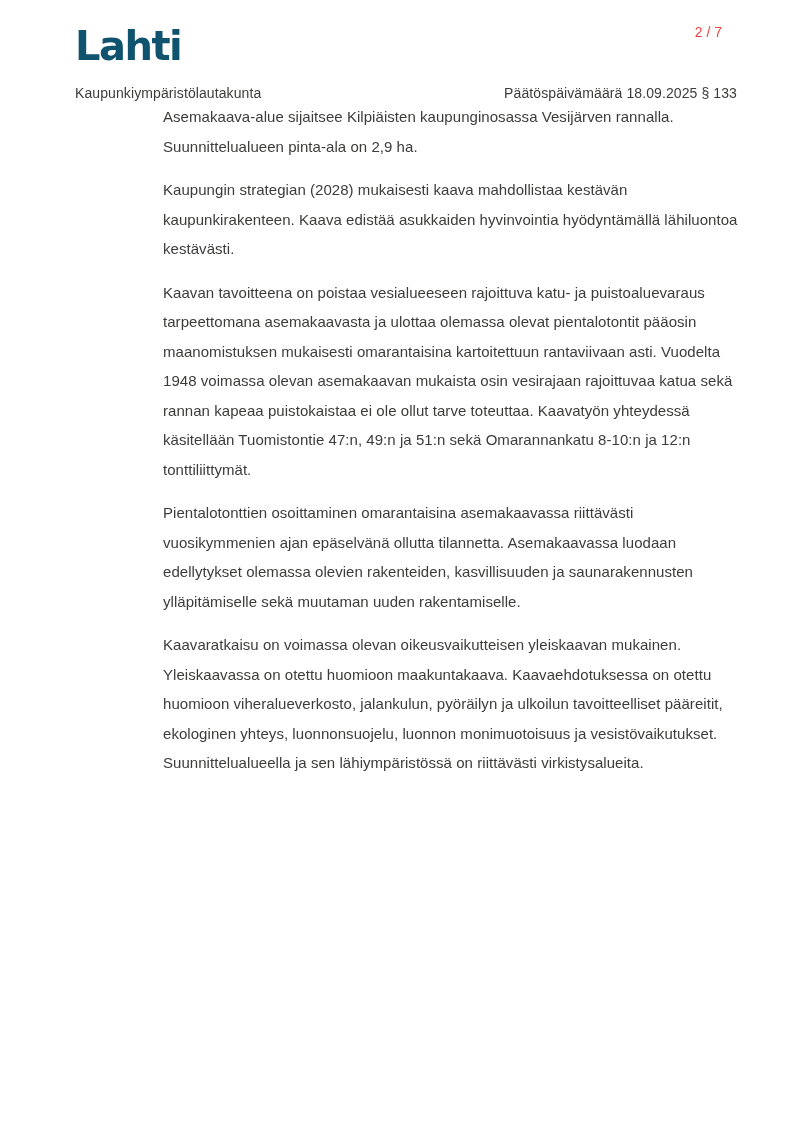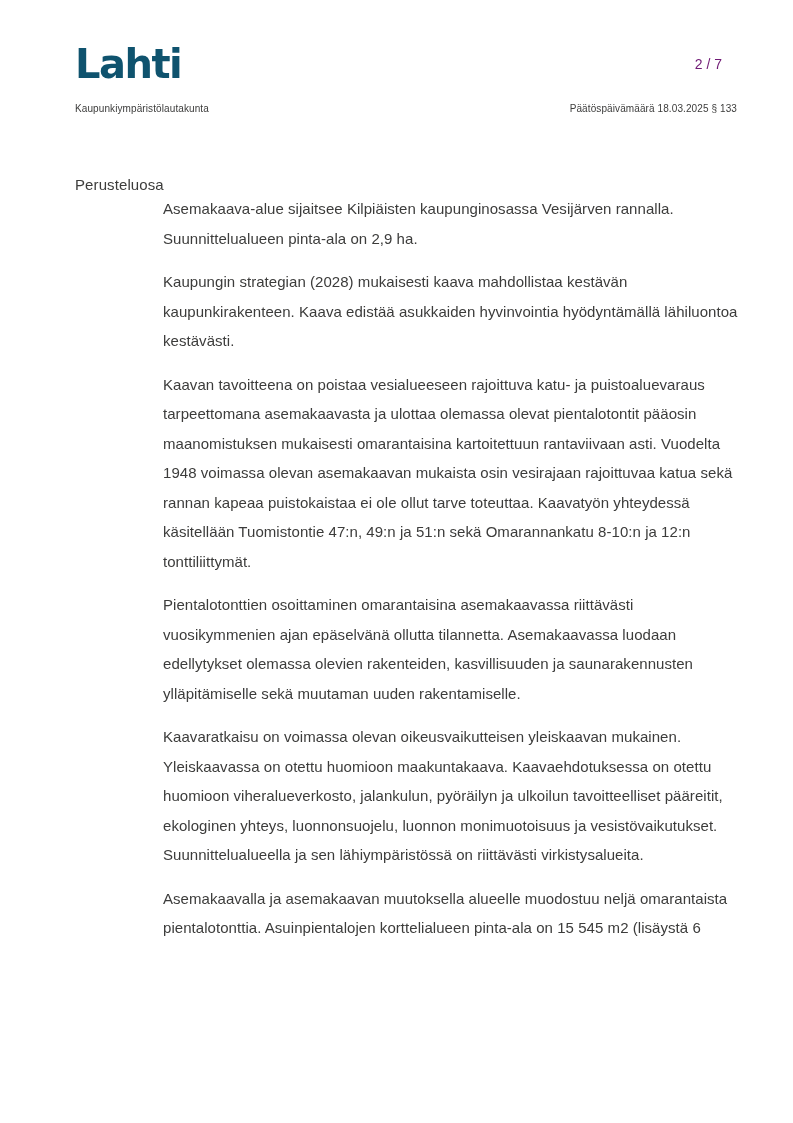--- a/index.html
+++ b/index.html
@@ -6,50 +6,50 @@
     margin: 0;
     padding: 0;
     background: #ffffff;
   }
   .page {
     position: relative;
     width: 793px;
     height: 1123px;
     background: #ffffff;
     box-sizing: border-box;
-    padding: 42px 56px 0 75px;
+    padding: 24px 56px 0 75px;
     font-family: "Liberation Sans", sans-serif;
     color: #3c3c3b;
     overflow: hidden;
   }
   .top-row {
     display: flex;
     justify-content: space-between;
     align-items: flex-start;
   }
   .logo {
     font-family: "DejaVu Sans", sans-serif;
     font-weight: 800;
     font-size: 40px;
     line-height: 44px;
     letter-spacing: -1.5px;
     color: #0f536e;
   }
   .pagenum {
     font-size: 14px;
-    margin-top: 14px;
+    margin-top: 0;
     padding-right: 15px;
-    color: #701a75;
+    color: #ef4444;
   }
   .sub-row {
     display: flex;
     justify-content: space-between;
     align-items: baseline;
     margin-top: 17px;
-    font-size: 10px;
+    font-size: 14px;
     letter-spacing: 0.1px;
     gap: 15px;
   }
   .heading {
     margin: 62px 0 0 0;
     font-size: 15px;
     font-weight: normal;
     letter-spacing: 0.1px;
   }
   .paragraphs {
@@ -70,29 +70,27 @@
 
 <div class="page">
 
   <div class="top-row">
     <div class="logo">Lahti</div>
     <div class="pagenum">2 / 7</div>
   </div>
 
   <div class="sub-row">
     <span>Kaupunkiympäristölautakunta</span>
-    <span>Päätöspäivämäärä 18.03.2025 § 133</span>
+    <span>Päätöspäivämäärä 18.09.2025 § 133</span>
   </div>
 
   <div>
-    <h2 class="heading">Perusteluosa</h2>
 
     <div class="paragraphs">
       <p>Asemakaava-alue sijaitsee Kilpiäisten kaupunginosassa Vesijärven rannalla. Suunnittelualueen pinta-ala on 2,9 ha.</p>
       <p>Kaupungin strategian (2028) mukaisesti kaava mahdollistaa kestävän kaupunkirakenteen. Kaava edistää asukkaiden hyvinvointia hyödyntämällä lähiluontoa kestävästi.</p>
       <p>Kaavan tavoitteena on poistaa vesialueeseen rajoittuva katu- ja puistoaluevaraus tarpeettomana asemakaavasta ja ulottaa olemassa olevat pientalotontit pääosin maanomistuksen mukaisesti omarantaisina kartoitettuun rantaviivaan asti. Vuodelta 1948 voimassa olevan asemakaavan mukaista osin vesirajaan rajoittuvaa katua sekä rannan kapeaa puistokaistaa ei ole ollut tarve toteuttaa. Kaavatyön yhteydessä käsitellään Tuomistontie 47:n, 49:n ja 51:n sekä Omarannankatu 8-10:n ja 12:n tonttiliittymät.</p>
       <p>Pientalotonttien osoittaminen omarantaisina asemakaavassa riittävästi vuosikymmenien ajan epäselvänä ollutta tilannetta. Asemakaavassa luodaan edellytykset olemassa olevien rakenteiden, kasvillisuuden ja saunarakennusten ylläpitämiselle sekä muutaman uuden rakentamiselle.</p>
       <p>Kaavaratkaisu on voimassa olevan oikeusvaikutteisen yleiskaavan mukainen. Yleiskaavassa on otettu huomioon maakuntakaava. Kaavaehdotuksessa on otettu huomioon viheralueverkosto, jalankulun, pyöräilyn ja ulkoilun tavoitteelliset pääreitit, ekologinen yhteys, luonnonsuojelu, luonnon monimuotoisuus ja vesistövaikutukset. Suunnittelualueella ja sen lähiympäristössä on riittävästi virkistysalueita.</p>
-      <p>Asemakaavalla ja asemakaavan muutoksella alueelle muodostuu neljä omarantaista pientalotonttia. Asuinpientalojen korttelialueen pinta-ala on 15 545 m2 (lisäystä 6</p>
     </div>
   </div>
 
 </div>
 
 </body></html>

